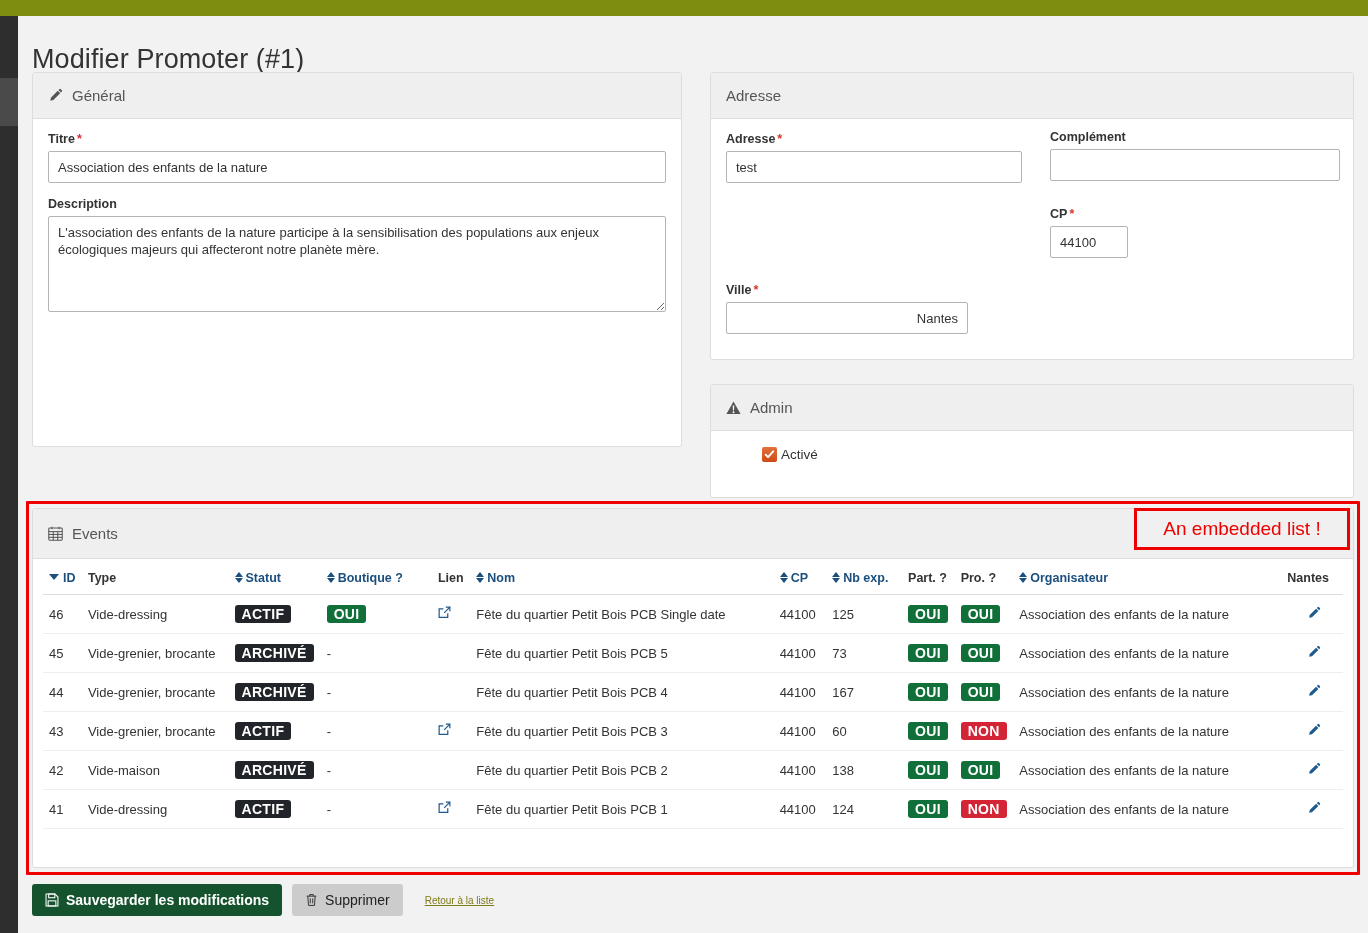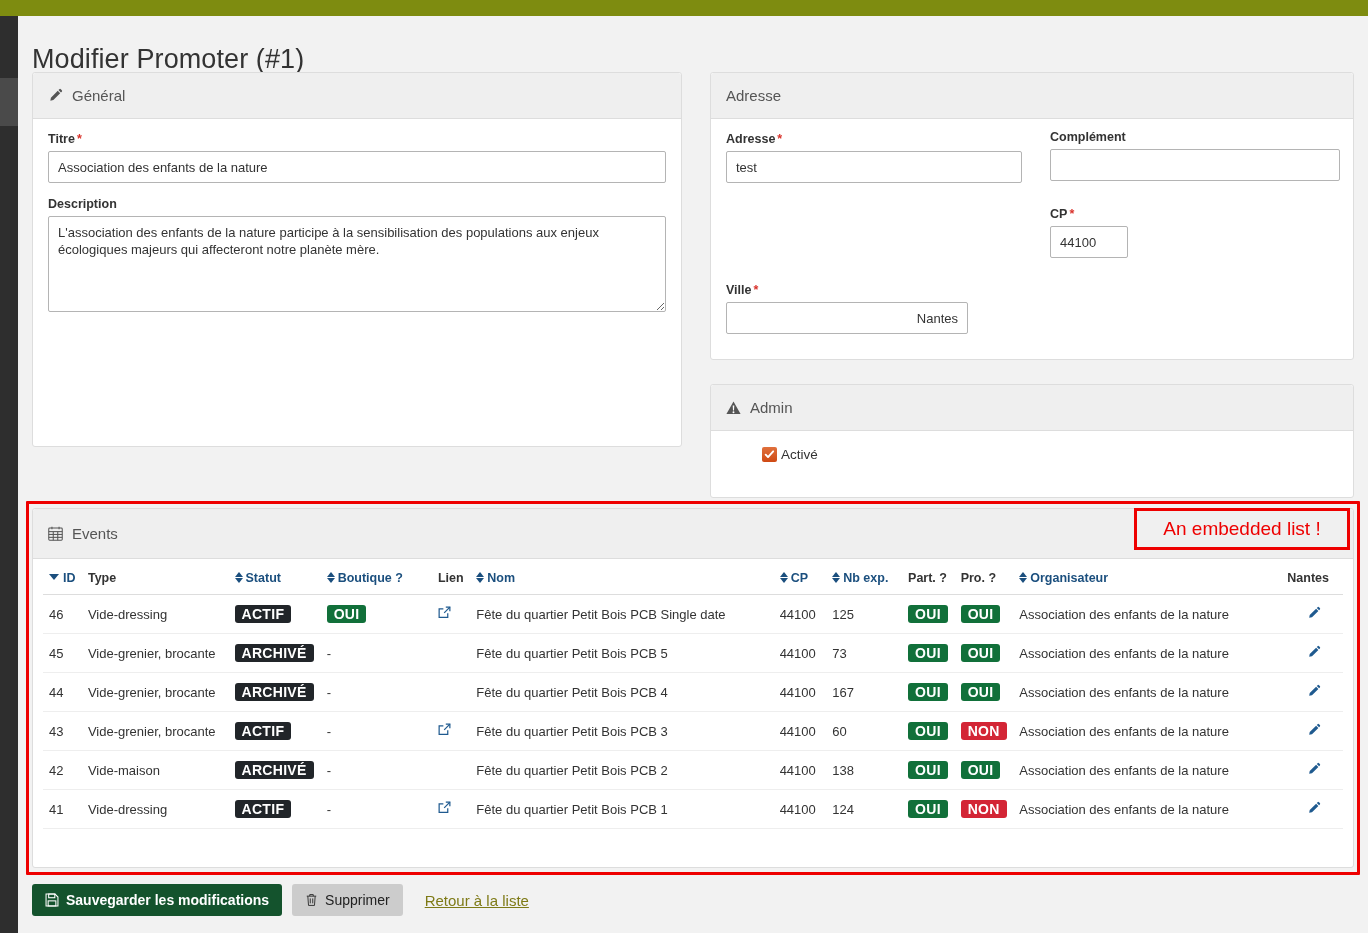--- a/index.html
+++ b/index.html
@@ -189,21 +189,21 @@
   .btn-save {
     background: #14532d; color: #fff;
     height: 32px; padding: 0 13px;
   }
   .btn-del {
     background: #cccccc; color: #222; font-weight: normal;
     height: 32px; padding: 0 13px;
   }
   .btn .bico { margin-right: 7px; display: inline-flex; align-items: center; }
   .linkback {
-    font-size: 15px; color: #7e7a16;
+    font-size: 10px; color: #7e7a16;
     text-decoration: underline; cursor: pointer; text-align: center;
   }
 </style>
 </head>
 <body>
 
 <div id="root">
 
   <div class="topbar"></div>
 

